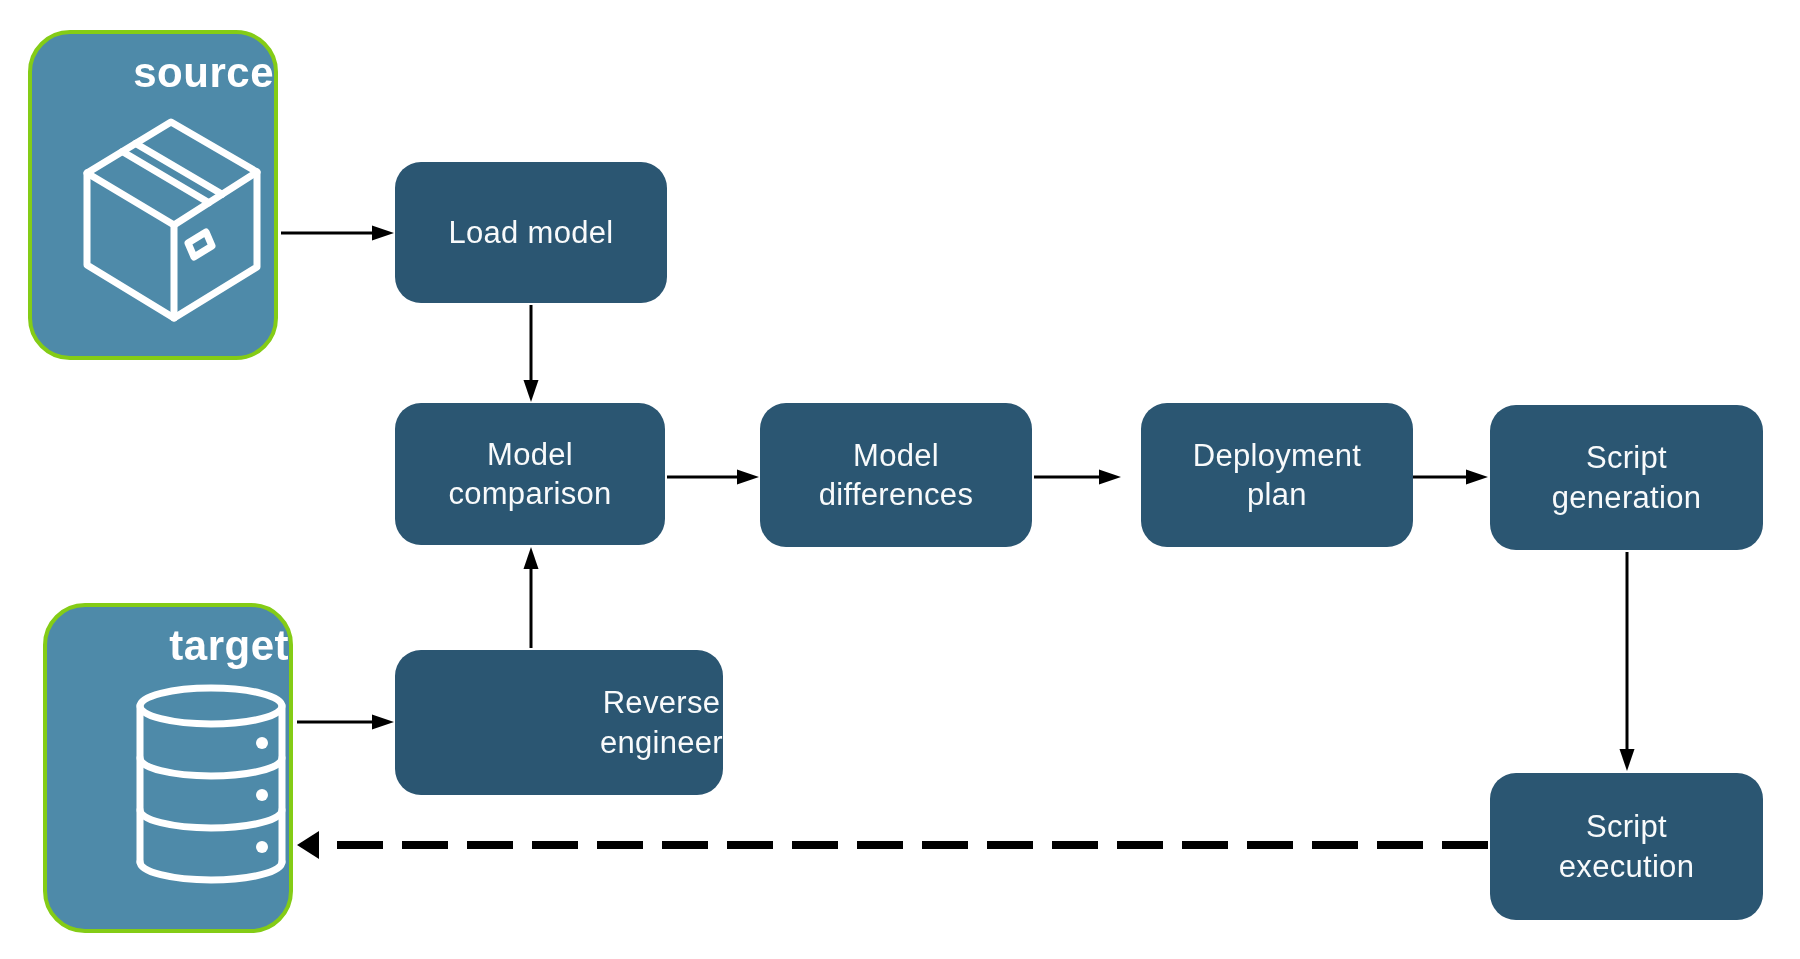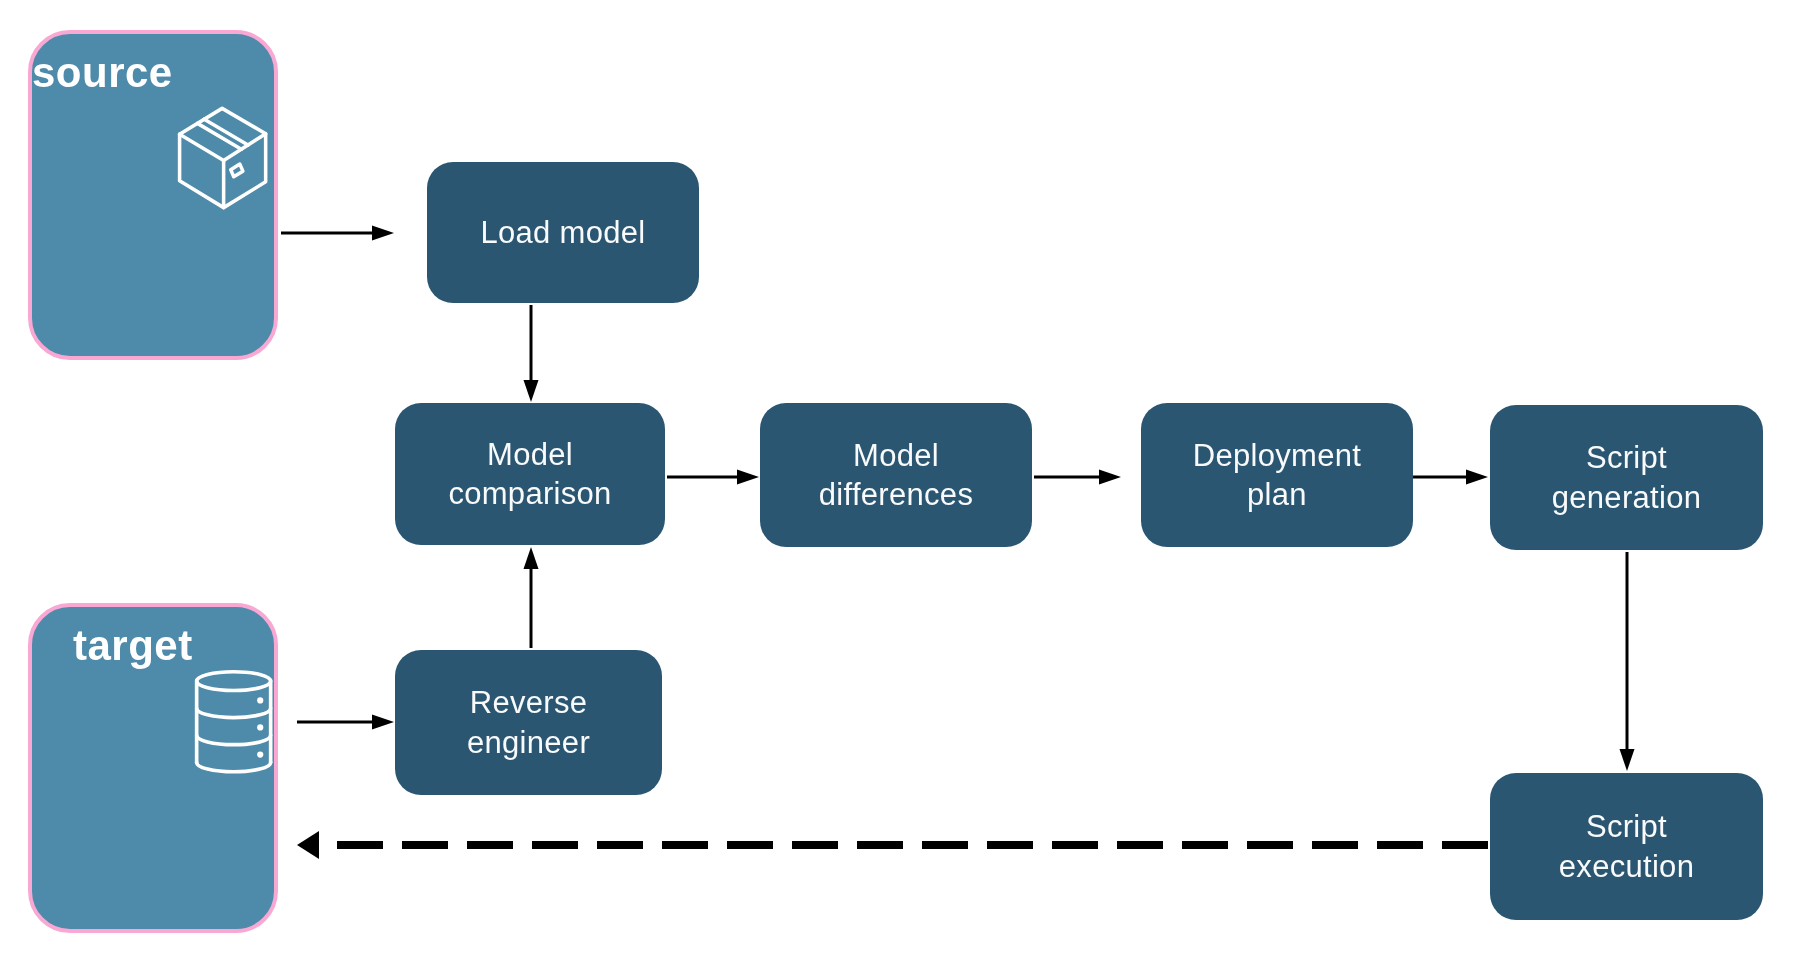--- a/index.html
+++ b/index.html
@@ -14,62 +14,62 @@
     height: 959px;
     background: #ffffff;
     overflow: hidden;
   }
   
   .endpoint {
     position: absolute;
     width: 250px;
     height: 330px;
     background: #4E8AA9;
-    border: 4px solid #f9a8d4;
+    border: 4px solid #84cc16;
     border-radius: 42px;
     box-sizing: border-box;
     display: flex;
-    flex-direction: row;
-    align-items: flex-start;
+    flex-direction: column;
+    align-items: flex-end;
     color: #ffffff;
   }
   .endpoint-title {
     font-size: 42px;
     font-weight: bold;
     letter-spacing: 0.5px;
     margin-top: 16px;
     line-height: 1.1;
   }
   .endpoint-icon {
     margin-top: 14px;
   }
   #endpoint-source { left: 28px;  top: 30px; }
-  #endpoint-target { left: 28px;  top: 603px; padding-left: 41px; }
+  #endpoint-target { left: 43px;  top: 603px; padding-left: 41px; }
   
   .node {
     position: absolute;
     background: #2B5672;
     border-radius: 26px;
     color: #F8FAFB;
     font-size: 31px;
     line-height: 1.26;
     letter-spacing: 0.3px;
     display: flex;
     align-items: center;
     justify-content: center;
     text-align: center;
     white-space: pre-line;
     box-sizing: border-box;
   }
-  #node-load-model        { left: 395px;  top: 162px; width: 272px; height: 141px; margin-left: 32px; }
+  #node-load-model        { left: 395px;  top: 162px; width: 272px; height: 141px; }
   #node-model-comparison  { left: 395px;  top: 403px; width: 270px; height: 142px; }
   #node-model-differences { left: 760px;  top: 403px; width: 272px; height: 144px; }
   #node-deployment-plan   { left: 1121px; top: 403px; width: 272px; height: 144px; margin-left: 20px; }
   #node-script-generation { left: 1490px; top: 405px; width: 273px; height: 145px; }
-  #node-reverse-engineer  { left: 395px;  top: 650px; width: 267px; height: 145px; }
+  #node-reverse-engineer  { left: 395px;  top: 650px; width: 328px; height: 145px; justify-content: flex-end; }
   #node-script-execution  { left: 1490px; top: 773px; width: 273px; height: 147px; }
   .arrows {
     position: absolute;
     left: 0; top: 0;
     width: 1800px;
     height: 959px;
     pointer-events: none;
   }
   .arrow-line {
     stroke: #000000;

